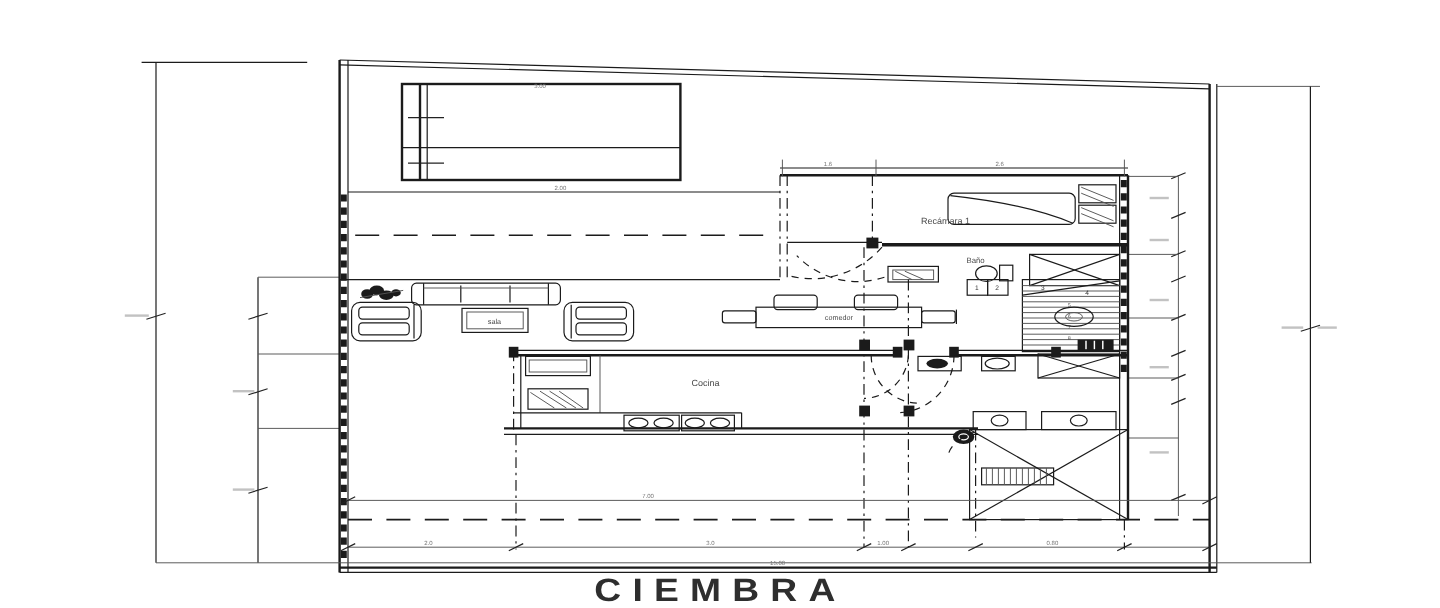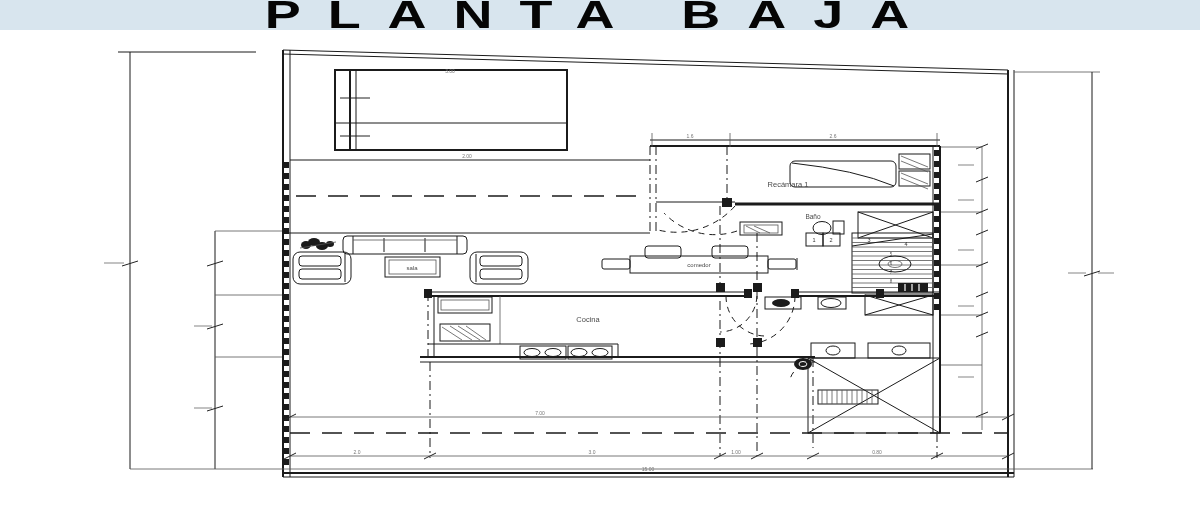--- a/index.html
+++ b/index.html
@@ -33,23 +33,20 @@
   .lbl3{fill:#4a4a4a;font-size:6px;text-anchor:middle;stroke:none;}
   .dimt{fill:#777;font-size:5px;text-anchor:middle;stroke:none;}
   .num{fill:#333;font-size:5.5px;text-anchor:middle;stroke:none;}
   .num2{fill:#555;font-size:4.5px;text-anchor:middle;stroke:none;}
 </style>
 </head>
 <body>
 
 <div class="stage">
 
-  <div class="titlebar">
-    <span class="t">PLANTA BAJA</span>
-  </div>
 
   <svg width="1200" height="507" viewBox="0 0 1200 507">
     <g class="ln">
 
       <g>
         <line x1="118" y1="52" x2="256" y2="52"></line>
         <line x1="130" y1="52" x2="130" y2="469"></line>
         <line class="tick" x1="122" y1="266" x2="138" y2="261"></line>
         <line class="smudge" x1="104" y1="263" x2="124" y2="263"></line>
         <line x1="215" y1="231" x2="215" y2="469"></line>
@@ -339,14 +336,17 @@
         <text class="dimt" x="736" y="454">1.00</text>
         <text class="dimt" x="877" y="454">0.80</text>
         <line class="dd" x1="430" y1="362" x2="430" y2="458"></line>
         <line class="dd" x1="937" y1="433" x2="937" y2="458"></line>
         <text class="dimt" x="648" y="471">15.00</text>
       </g>
 
     </g>
   </svg>
 
+  <div class="footer">
+    <span class="t">CIEMBRA</span>
+  </div>
 
 </div>
 
 </body></html>

